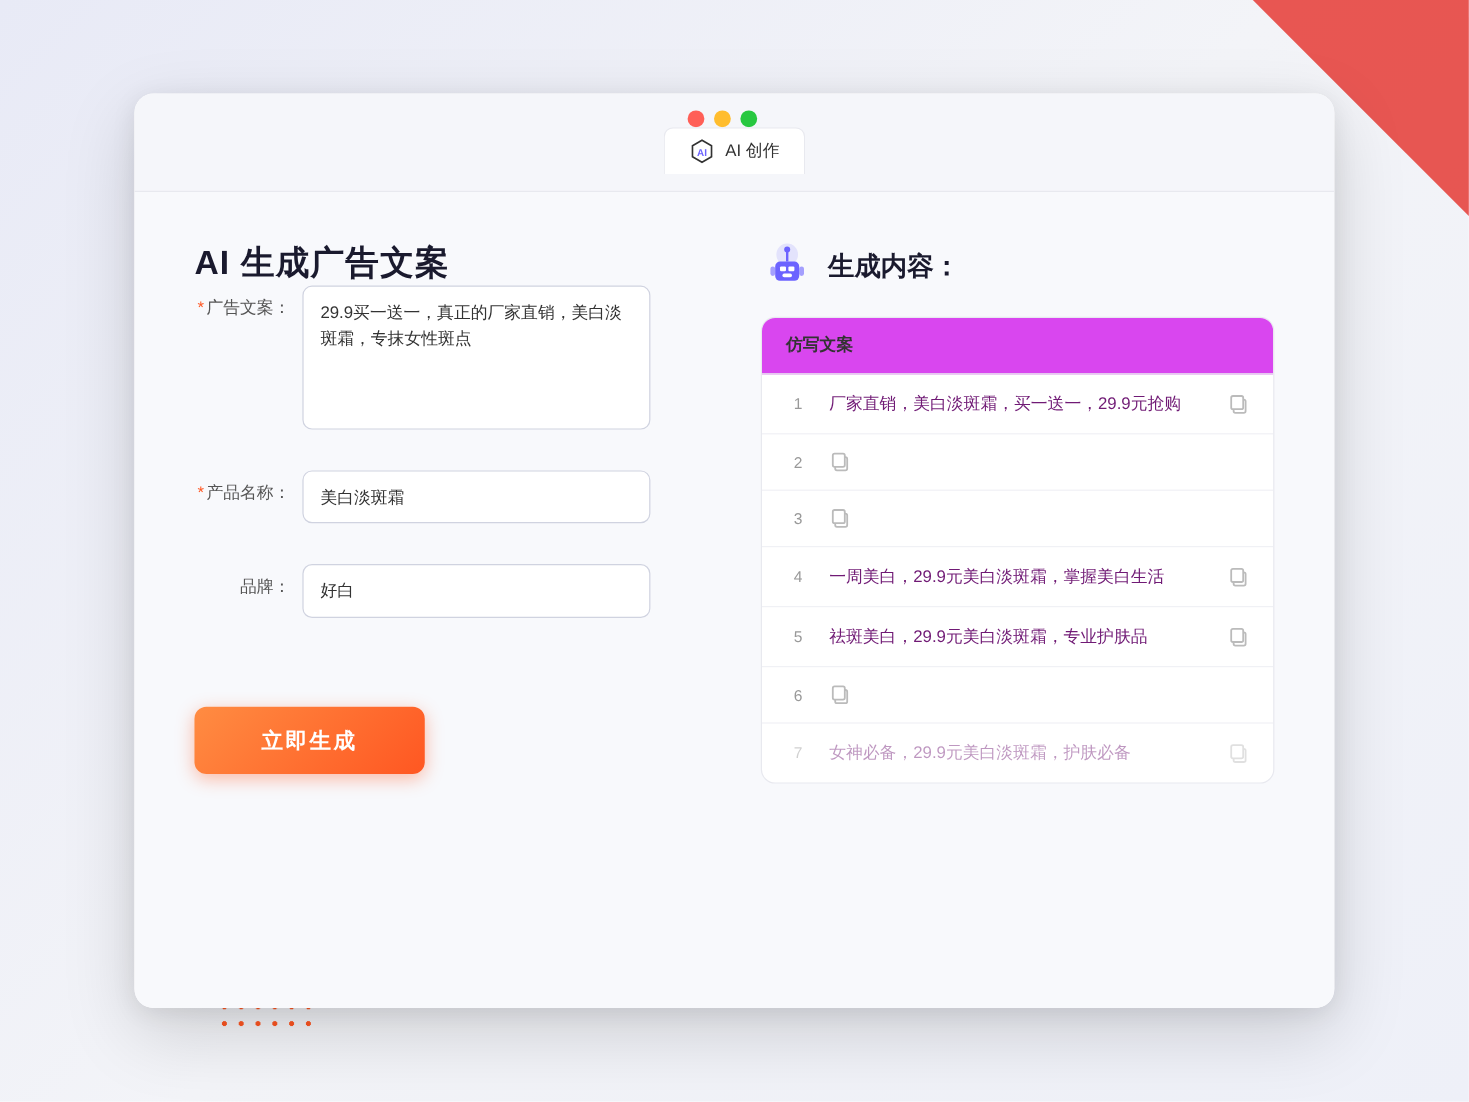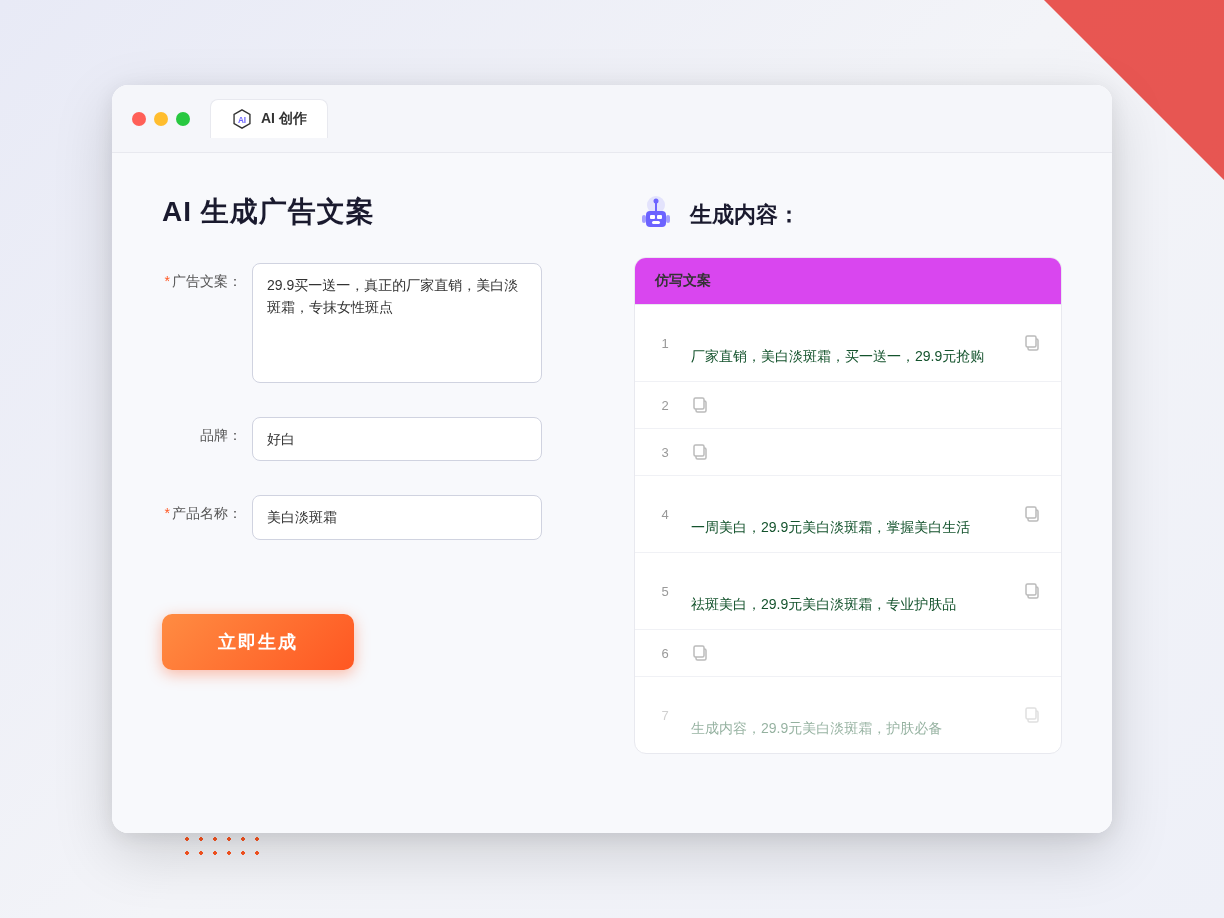--- a/index.html
+++ b/index.html
@@ -48,20 +48,21 @@
       overflow: hidden;
     }
 
     
     .title-bar {
       display: flex;
       align-items: center;
       padding: 14px 20px;
       background: #f5f6fa;
       border-bottom: 1px solid #e8e9ef;
+      flex-direction: column;
     }
 
     .traffic-lights {
       display: flex;
       gap: 8px;
       margin-right: 20px;
     }
 
     .traffic-light {
       width: 14px;
@@ -84,42 +85,41 @@
     }
 
     .tab-icon {
       width: 22px;
       height: 22px;
     }
 
     .tab-label {
       font-size: 14px;
       color: #333;
-      font-weight: 700;
+      font-weight: 400;
     }
 
     
     .main-content {
       display: flex;
       padding: 40px 50px;
       gap: 60px;
       min-height: 680px;
       background: #f8f9fc;
     }
 
     
     .left-panel {
       flex: 0 0 380px;
     }
 
     .page-title {
       font-size: 28px;
       font-weight: 700;
       color: #1a1a2e;
-      margin-bottom: 32px;
       letter-spacing: 1px;
     }
 
     .form-group {
       display: flex;
       align-items: flex-start;
       margin-bottom: 34px;
     }
 
     .form-label {
@@ -228,23 +228,22 @@
     .row-num {
       font-size: 13px;
       color: #999;
       min-width: 20px;
       text-align: center;
     }
 
     .row-text {
       flex: 1;
       font-size: 14px;
-      color: #14532d;
+      color: #701a75;
       line-height: 1.5;
-      margin-top: 27px;
     }
 
     .copy-icon {
       width: 18px;
       height: 18px;
       color: #bbb;
       cursor: pointer;
       flex-shrink: 0;
     }
 
@@ -286,30 +285,30 @@
       
       <div class="form-group">
         <label class="form-label">
           <span class="required-star">*</span><span>广告文案：</span>
         </label>
         <textarea class="form-input" style="">29.9买一送一，真正的厂家直销，美白淡斑霜，专抹女性斑点</textarea>
       </div>
 
       
       <div class="form-group">
-        <label class="form-label">品牌：</label>
-        <input type="text" class="form-input" value="好白" style="">
-      </div>
-
-      
-      <div class="form-group">
         <label class="form-label">
           <span class="required-star">*</span><span>产品名称：</span>
         </label>
         <input type="text" class="form-input" value="美白淡斑霜" style="">
+      </div>
+
+      
+      <div class="form-group">
+        <label class="form-label">品牌：</label>
+        <input type="text" class="form-input" value="好白" style="">
       </div>
 
       <button class="generate-btn">立即生成</button>
     </div>
 
     <div class="right-panel">
       <div class="result-header">
 
         <svg class="robot-icon" viewBox="0 0 44 44">
           <circle cx="22" cy="12" r="9" fill="#6c63ff" opacity="0.15"></circle>
@@ -386,21 +385,21 @@
           <span class="copy-icon">
             <svg viewBox="0 0 18 18">
                 <rect x="5" y="5" width="10" height="11" rx="1.5" fill="none" stroke="#bbb" stroke-width="1.5"></rect>
                 <rect x="3" y="2" width="10" height="11" rx="1.5" fill="white" stroke="#bbb" stroke-width="1.5"></rect>
               </svg>
           </span>
         </div>
 
         <div class="result-row faded">
           <span class="row-num">7</span>
-          <span class="row-text">生成内容，29.9元美白淡斑霜，护肤必备</span>
+          <span class="row-text">女神必备，29.9元美白淡斑霜，护肤必备</span>
           <span class="copy-icon">
             <svg viewBox="0 0 18 18">
                 <rect x="5" y="5" width="10" height="11" rx="1.5" fill="none" stroke="#bbb" stroke-width="1.5"></rect>
                 <rect x="3" y="2" width="10" height="11" rx="1.5" fill="white" stroke="#bbb" stroke-width="1.5"></rect>
               </svg>
           </span>
         </div>
 
       </div>
     </div>

